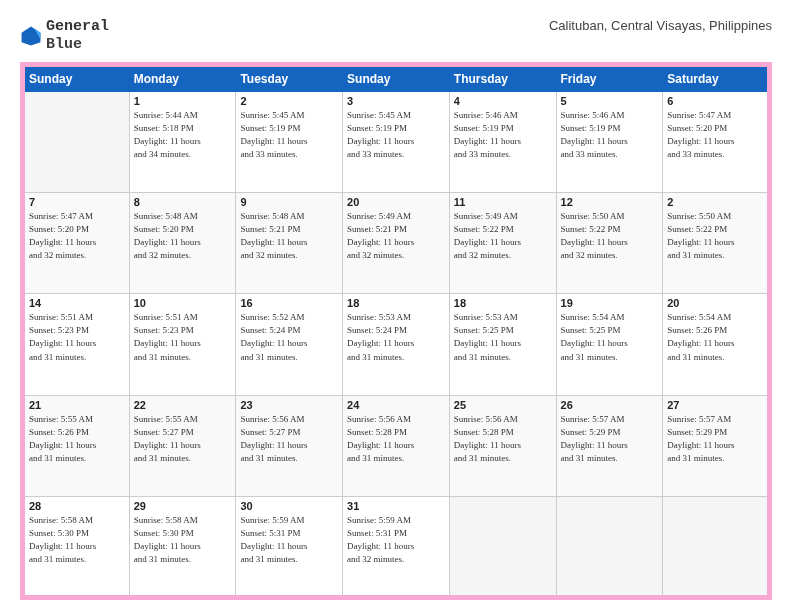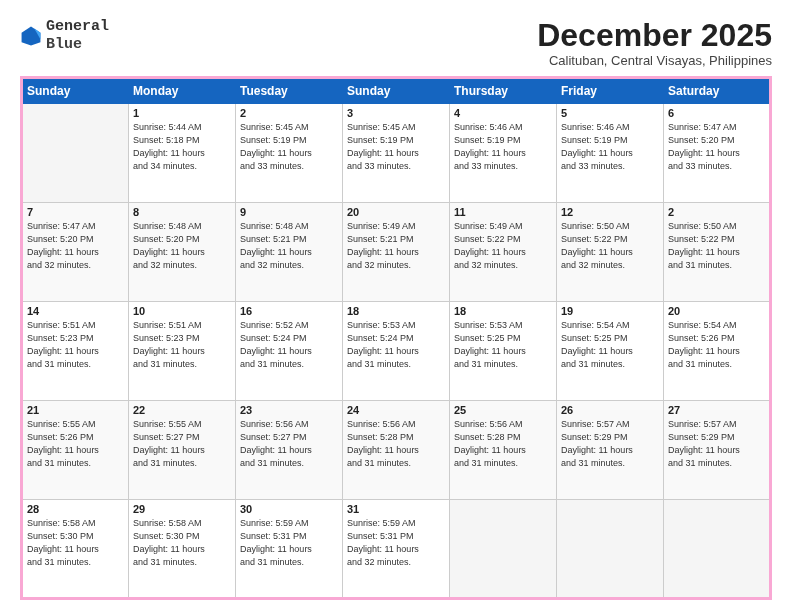--- a/index.html
+++ b/index.html
@@ -49,21 +49,21 @@
       color: #222;
       line-height: 1.1;
     }
     .location {
       font-size: 13px;
       color: #444;
       margin-top: 0;
     }
     .calendar {
       flex: 1;
-      border: 3px solid #f9a8d4;
+      border: 5px solid #f9a8d4;
       border-collapse: collapse;
       width: 100%;
       table-layout: fixed;
     }
     .calendar th {
       background: #1565c0;
       color: #fff;
       font-size: 12px;
       font-weight: bold;
       padding: 5px 4px;
@@ -86,20 +86,21 @@
       font-weight: bold;
       font-size: 11px;
       color: #222;
       display: block;
       margin-bottom: 2px;
     }
     .day-info {
       font-size: 9px;
       line-height: 1.45;
       color: #333;
+      font-family: Liberation Serif, serif;
     }
     .empty-cell {
       background: #f5f5f5 !important;
     }
   </style>
 </head>
 <body>
 
 <div class="page">
   <div class="header">
@@ -107,21 +108,20 @@
       <svg class="logo-icon" viewBox="0 0 28 28">
         <polygon points="14,2 26,10 26,22 14,26 2,22 2,10" fill="#1565c0"></polygon>
         <polygon points="18,4 26,10 26,18" fill="#42a5f5"></polygon>
       </svg>
       <div class="logo-text">
         <span class="logo-general">General</span><br>
         <span class="logo-blue">Blue</span>
       </div>
     </div>
     <div class="title-block">
-      <div class="month-title">December 2025</div>
       <div class="location">Calituban, Central Visayas, Philippines</div>
     </div>
   </div>
 
   <table class="calendar">
     <thead>
       <tr>
       <th>Sunday</th>
           <th>Monday</th>
           <th>Tuesday</th>

